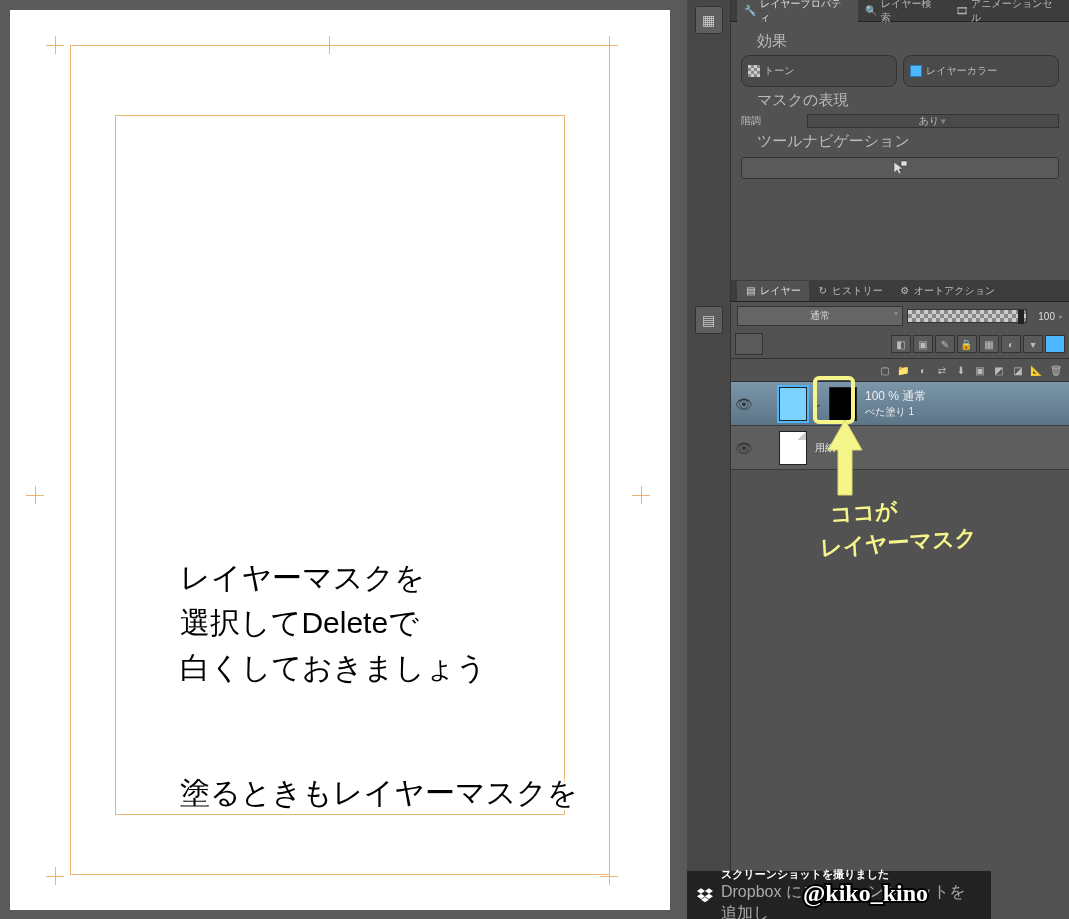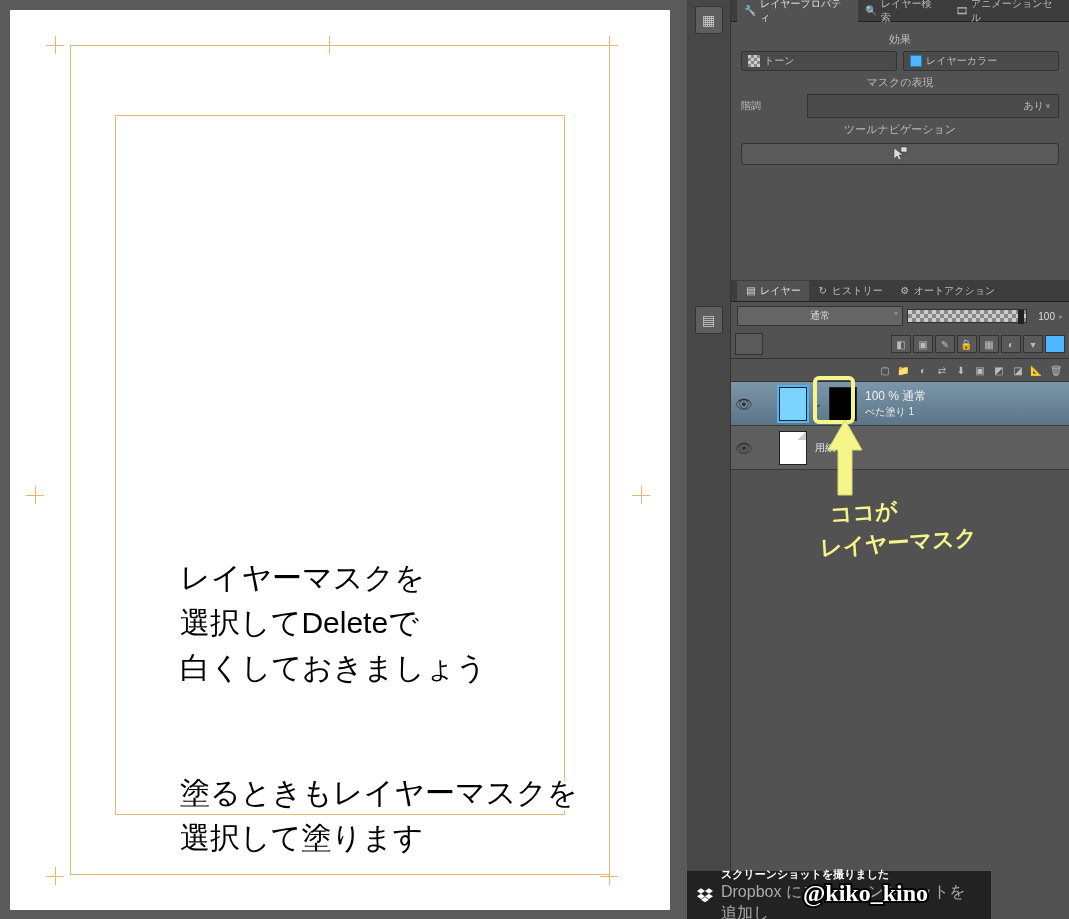--- a/index.html
+++ b/index.html
@@ -19,27 +19,27 @@
 .panel-strip { position: absolute; left: 0; top: 0; width: 44px; height: 919px; background: #474747; border-right: 1px solid #333; }
 .strip-icon { width: 28px; height: 28px; margin: 6px auto; background: #5e5e5e; border: 1px solid #333; border-radius: 2px; display: flex; align-items: center; justify-content: center; color: #ccc; font-size: 14px; }
 
 .panel-content { position: absolute; left: 44px; top: 0; width: 338px; height: 919px; }
 .tab-row { display: flex; height: 22px; background: #3d3d3d; border-bottom: 1px solid #222; align-items: center; }
 .tab { padding: 3px 8px; font-size: 10px; color: #bbb; display: flex; align-items: center; gap: 3px; }
 .tab.active { background: #525252; color: #ddd; }
 .tab-icon { width: 12px; height: 12px; display: inline-flex; align-items: center; justify-content: center; }
 
 .prop-body { padding: 6px 10px; color: #bbb; font-size: 11px; }
-.prop-section-label { font-size: 11px; color: #bbb; margin: 4px 0; text-align: center; }
+.prop-section-label { font-size: 15px; color: #bbb; margin: 4px 16px; }
 .prop-row { display: flex; gap: 6px; align-items: center; margin: 4px 0; }
-.prop-chip { display: flex; align-items: center; gap: 4px; padding: 2px 6px; background: #4a4a4a; border: 1px solid #333; border-radius: 2px; font-size: 10px; flex: 1; }
+.prop-chip { display: flex; align-items: center; gap: 4px; padding: 8px 6px; background: #4a4a4a; border: 1px solid #333; border-radius: 8px; font-size: 10px; flex: 1; }
 .swatch { width: 12px; height: 12px; }
 .swatch.checker { background: repeating-conic-gradient(#888 0 25%, #ccc 0 50%) 0 0/6px 6px; }
 .swatch.blue { background: #4db8ff; border: 1px solid #2a7bb8; }
-.dropdown { display: flex; justify-content: flex-end; align-items: center; background: #4a4a4a; border: 1px solid #333; padding: 2px 6px; font-size: 10px; height: 24px; }
+.dropdown { display: flex; justify-content: center; align-items: center; background: #4a4a4a; border: 1px solid #333; padding: 2px 6px; font-size: 10px; height: 14px; }
 .dropdown .arrow { font-size: 8px; color: #888; }
 .tool-nav-bar { height: 22px; background: #5a5a5a; border: 1px solid #333; border-radius: 3px; margin-top: 6px; display: flex; align-items: center; justify-content: center; }
 .cursor-icon { width: 16px; height: 16px; }
 
 .layer-panel { position: absolute; top: 280px; left: 44px; width: 338px; }
 .blend-row { display: flex; align-items: center; gap: 4px; padding: 4px 6px; background: #525252; }
 .blend-dd { flex: 1; background: #656565; border: 1px solid #333; text-align: center; font-size: 10px; color: #ddd; padding: 2px; position: relative; }
 .blend-dd::after { content: "▾"; position: absolute; right: 4px; font-size: 8px; color: #888; }
 .opacity-slider { width: 120px; height: 14px; background: repeating-conic-gradient(#888 0 25%, #ccc 0 50%) 0 0/8px 8px; border: 1px solid #333; position: relative; }
 .opacity-slider::after { content: ""; position: absolute; right: 2px; top: 0; width: 6px; height: 14px; background: #222; }
@@ -247,21 +247,20 @@
   <div>レイヤーマスク</div>
 </div>
 
 <div class="instruction-text" style="left:180px; top:555px;">
   <div>レイヤーマスクを</div>
   <div>選択してDeleteで</div>
   <div>白くしておきましょう</div>
 </div>
 <div class="instruction-text" style="left:180px; top:770px;">
   <div>塗るときもレイヤーマスクを</div>
-  <div>選択して塗ります</div>
 </div>
 
 <div class="bottom-notif">
   <svg class="dropbox-icon" viewBox="0 0 24 24">
     <path d="M6 2 L12 6 L6 10 L0 6 Z M18 2 L24 6 L18 10 L12 6 Z M6 10 L12 14 L6 18 L0 14 Z M18 10 L24 14 L18 18 L12 14 Z M6 19 L12 15 L18 19 L12 23 Z" fill="#fff"></path>
   </svg>
   <div>
     <div style="font-weight:bold">スクリーンショットを撮りました</div>
     <div style="font-size:16px;color:#aaa">Dropbox にスクリーンショットを追加し</div>
   </div>

